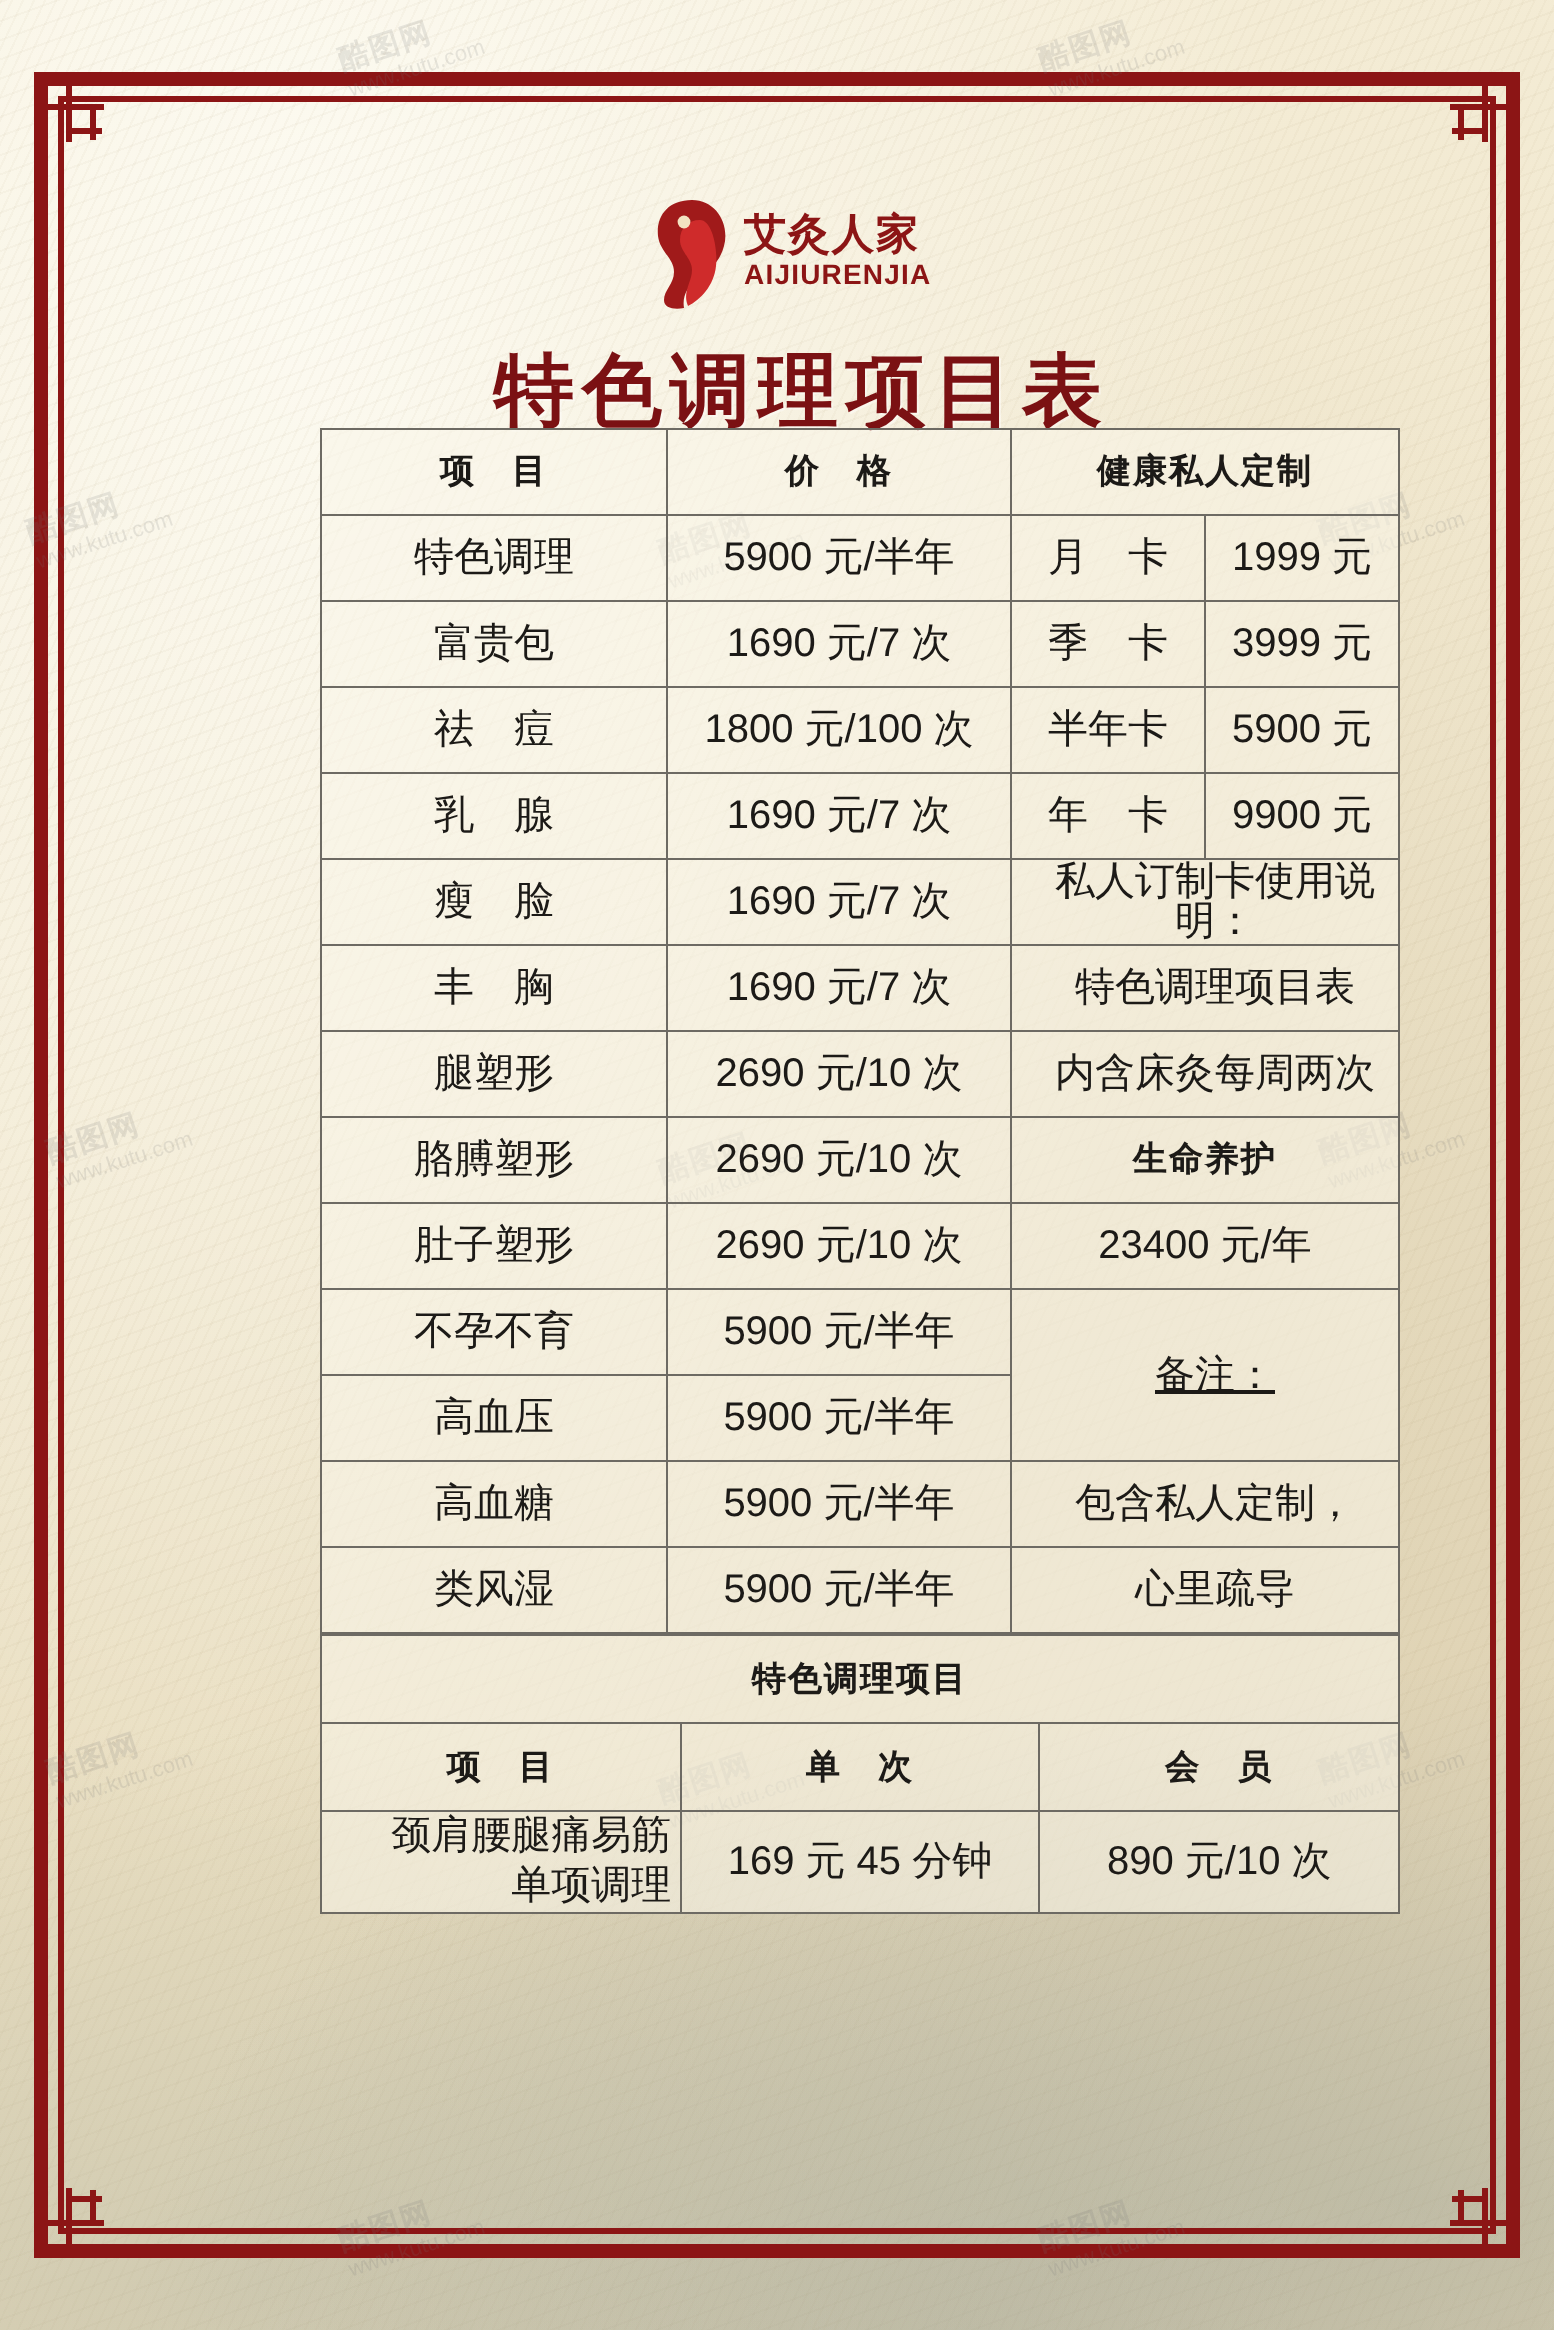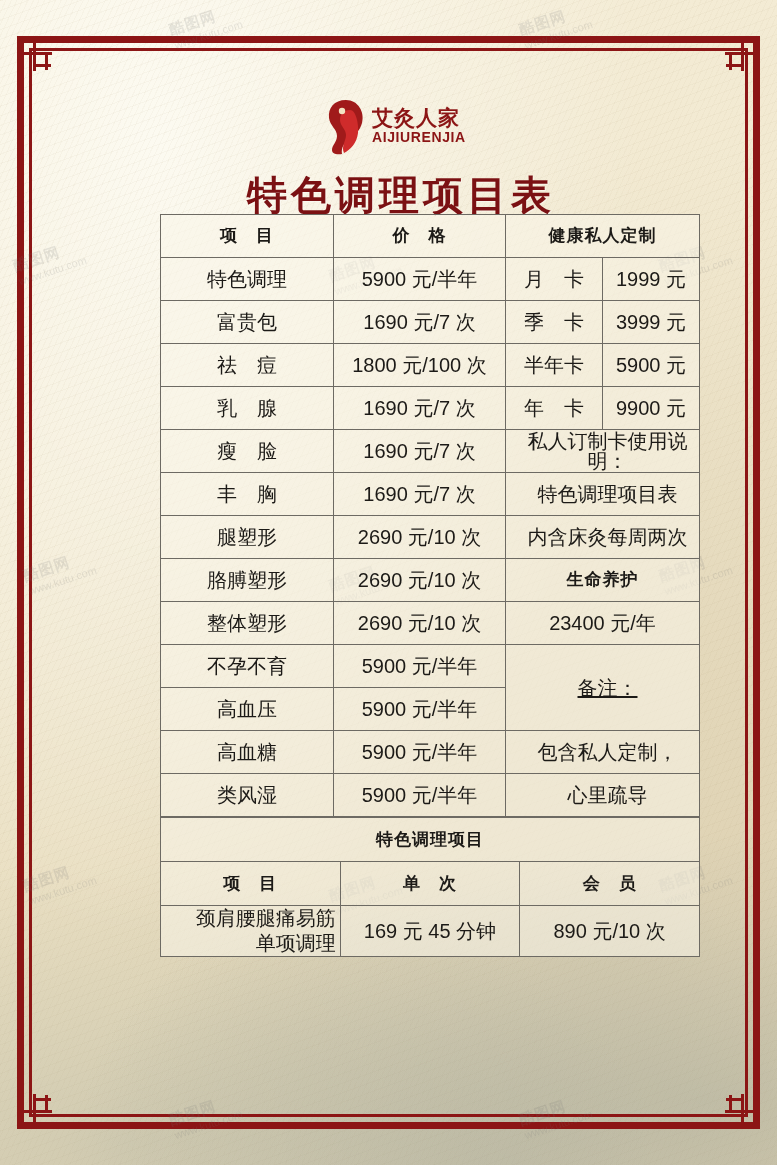--- a/index.html
+++ b/index.html
@@ -312,21 +312,21 @@
         <td>2690 元/10 次</td>
         <td class="left-pad" colspan="2">内含床灸每周两次</td>
       </tr>
 
       <tr>
         <td>胳膊塑形</td>
         <td>2690 元/10 次</td>
         <td class="hdr" colspan="2">生命养护</td>
       </tr>
       <tr>
-        <td>整体塑形</td>
+        <td>肚子塑形</td>
         <td>2690 元/10 次</td>
         <td colspan="2">23400 元/年</td>
       </tr>
 
       <tr>
         <td>不孕不育</td>
         <td>5900 元/半年</td>
         <td class="left-pad note-cell" colspan="2" rowspan="2">备注：</td>
       </tr>
       <tr>

